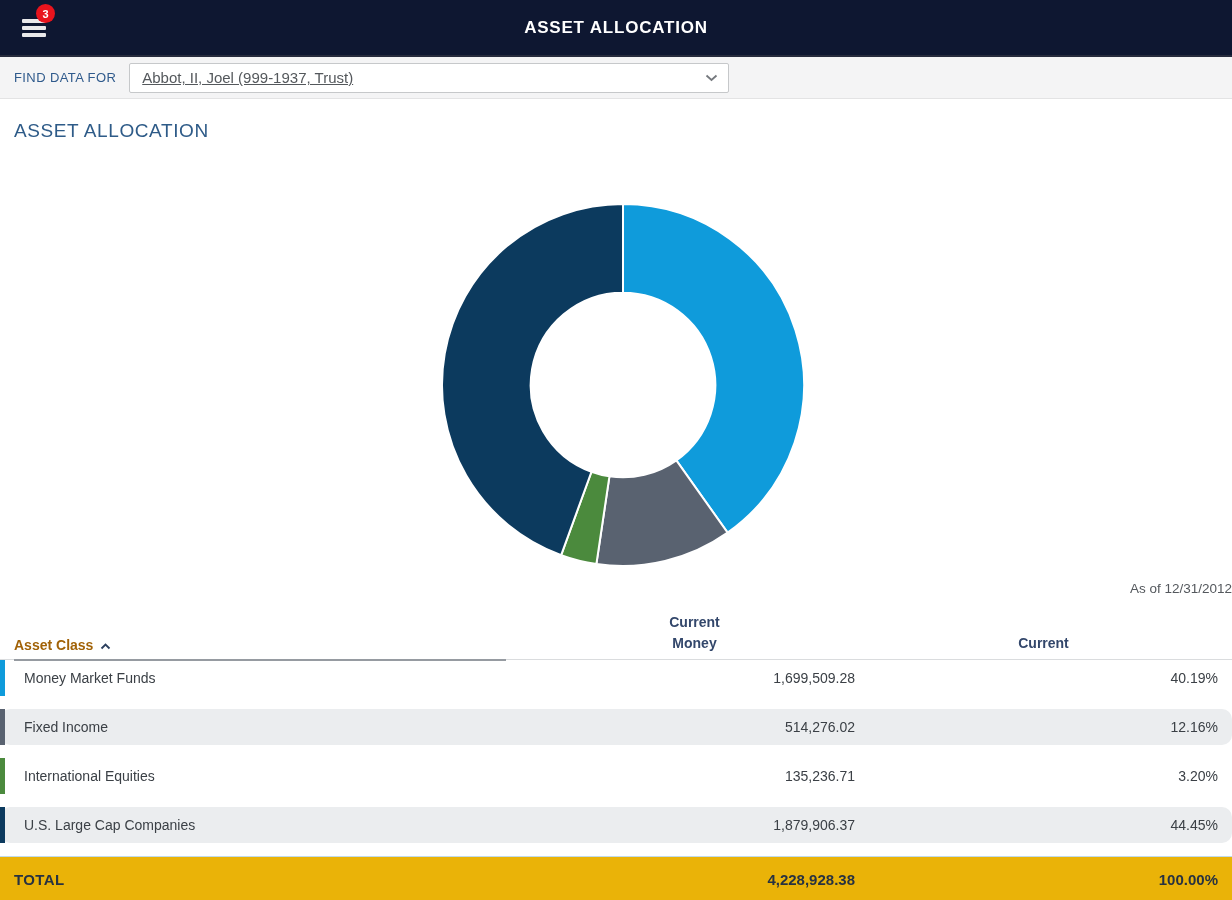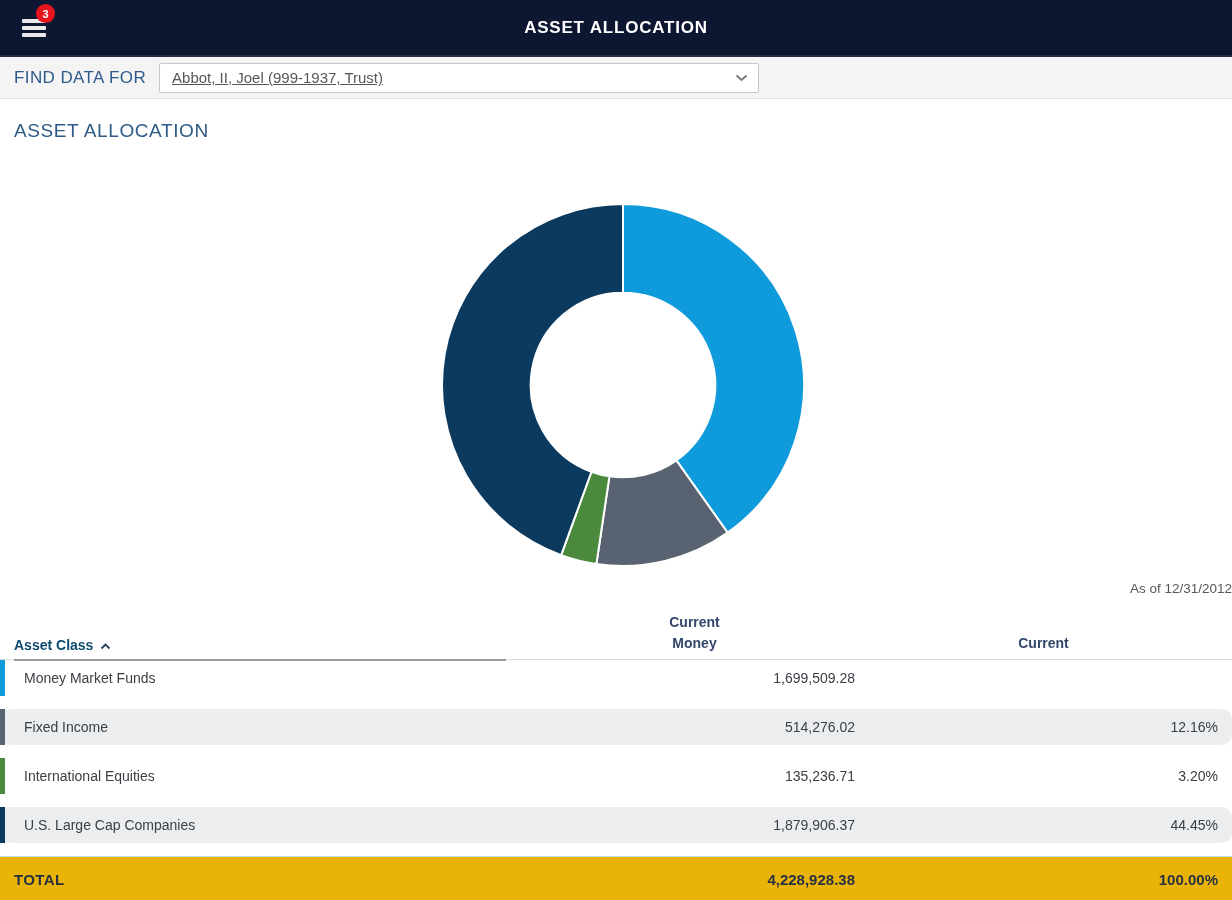--- a/index.html
+++ b/index.html
@@ -13,21 +13,21 @@
   .menu-btn{position:absolute;left:22px;top:19px;width:24px;height:20px;cursor:pointer;}
   .menu-bar{height:4px;background:#e9e9ea;border-radius:1px;margin-bottom:3px;}
   .menu-bar:last-child{margin-bottom:0;}
   .badge{position:absolute;left:36px;top:4px;width:19px;height:19px;border-radius:50%;
     background:#e8141d;color:#fff;font-size:11px;font-weight:bold;
     display:flex;align-items:center;justify-content:center;}
 
   
   .find-bar{height:42px;background:#f4f4f5;border-bottom:1px solid #e3e3e4;
     display:flex;align-items:center;padding:0 14px;box-sizing:border-box;}
-  .find-label{color:#2f5a8c;font-size:17px;letter-spacing:.4px;white-space:nowrap;}
+  .find-label{color:#2f5a8c;font-size:13px;letter-spacing:.4px;white-space:nowrap;}
   .account-select{margin-left:13px;width:600px;height:30px;background:#fff;
     border:1px solid #c6c8ca;border-radius:2px;display:flex;align-items:center;
     justify-content:space-between;padding:0 10px 0 12px;box-sizing:border-box;
     color:#54585c;font-size:15px;cursor:pointer;text-decoration:underline;}
   .chev{display:flex;align-items:center;}
 
   
   .section-heading{color:#2e5b88;font-size:19px;font-weight:400;letter-spacing:.6px;
     margin:21px 0 0 14px;}
 
@@ -39,21 +39,21 @@
   .as-of{position:absolute;top:581px;right:0;font-size:13.5px;color:#54585d;}
 
   
   .alloc-table{position:absolute;left:0;right:0;top:604px;}
   .t-head{display:grid;grid-template-columns:1fr 335px 363px;align-items:end;
     height:56px;box-sizing:border-box;padding-bottom:6px;position:relative;
     border-bottom:1px solid #dadcde;}
   .sort-underline{position:absolute;left:14px;bottom:-2px;width:492px;height:2px;
     background:#969ba1;}
   .th{font-size:14px;font-weight:bold;color:#33476b;}
-  .th-asset{padding-left:14px;color:#0c4a6e;display:flex;align-items:center;gap:7px;cursor:pointer;}
+  .th-asset{padding-left:14px;color:#a16207;display:flex;align-items:center;gap:7px;cursor:pointer;}
   .th-num{text-align:center;padding-right:14px;line-height:1.45;cursor:pointer;}
 
   .t-row{display:grid;grid-template-columns:1fr 335px 363px;align-items:center;
     height:36px;margin-bottom:13px;position:relative;font-size:14px;color:#3b4046;cursor:pointer;}
   .t-row.alt{background:#ebedef;border-radius:10px;}
   .row-bar{position:absolute;left:0;top:0;bottom:0;width:5px;}
   .cell-name{padding-left:24px;}
   .cell-num{text-align:right;padding-right:14px;}
 
   .t-total{margin-top:3px;height:46px;background:#eab308;border-top:1px solid #c0dbeb;
@@ -119,20 +119,21 @@
       <div class="th th-num">
         <div>Current</div>
       </div>
       <div class="sort-underline"></div>
     </div>
 
     <div class="t-row">
       <span class="row-bar" style="background-color: rgb(15, 155, 219);"></span>
       <div class="cell-name">Money Market Funds</div>
       <div class="cell-num">1,699,509.28</div>
+      <div class="cell-num">40.19%</div>
     </div>
 
     <div class="t-row alt">
       <span class="row-bar" style="background-color: rgb(89, 98, 112);"></span>
       <div class="cell-name">Fixed Income</div>
       <div class="cell-num">514,276.02</div>
       <div class="cell-num">12.16%</div>
     </div>
 
     <div class="t-row">

